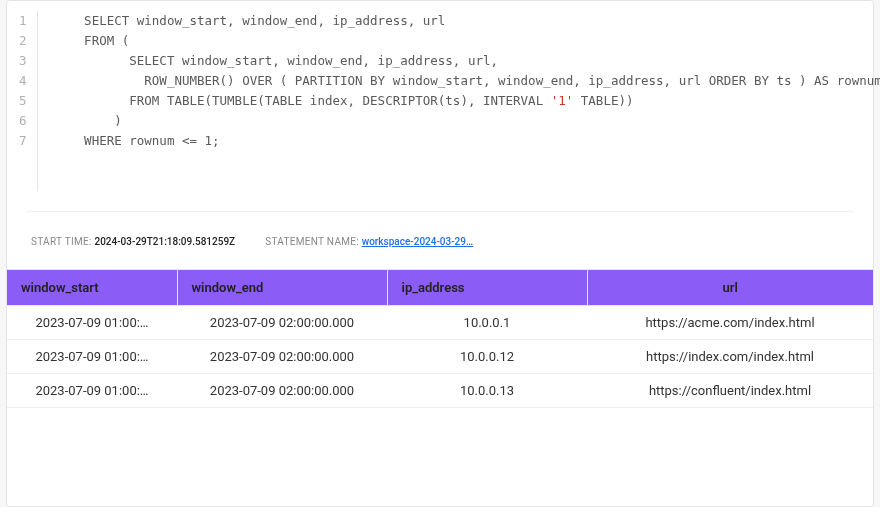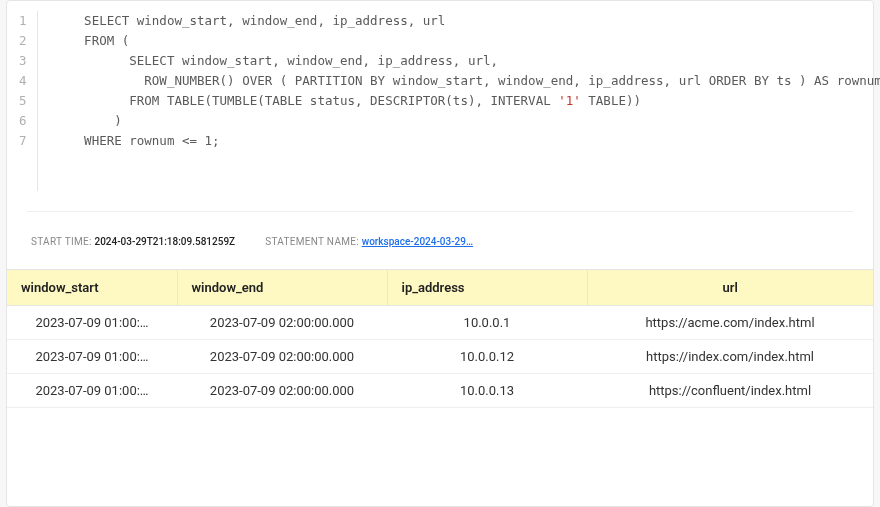--- a/index.html
+++ b/index.html
@@ -70,21 +70,21 @@
   }
   thead th {
     text-align: left;
     font-weight: 600;
     color: #222;
     font-size: 13px;
     padding: 10px 14px;
     border-top: 1px solid #e5e5e5;
     border-bottom: 1px solid #e5e5e5;
     border-right: 1px solid #e5e5e5;
-    background: #fef9c3;
+    background: #8b5cf6;
     white-space: nowrap;
     overflow: hidden;
     text-overflow: ellipsis;
   }
   thead th:last-child { border-right: none; text-align: center; }
   tbody td {
     padding: 9px 14px;
     border-bottom: 1px solid #eee;
     font-size: 13px;
     color: #333;
@@ -111,21 +111,21 @@
       <div>4</div>
       <div>5</div>
       <div>6</div>
       <div>7</div>
     </div>
     <div class="code-body">
 <pre>    SELECT window_start, window_end, ip_address, url</pre>
 <pre>    FROM (</pre>
 <pre>          SELECT window_start, window_end, ip_address, url,</pre>
 <pre>            ROW_NUMBER() OVER ( PARTITION BY window_start, window_end, ip_address, url ORDER BY ts ) AS rownum</pre>
-<pre><span>          FROM TABLE(TUMBLE(TABLE status, DESCRIPTOR(ts), INTERVAL </span><span class="string-lit">'1'</span><span> TABLE))</span></pre>
+<pre><span>          FROM TABLE(TUMBLE(TABLE index, DESCRIPTOR(ts), INTERVAL </span><span class="string-lit">'1'</span><span> TABLE))</span></pre>
 <pre>        )</pre>
 <pre>    WHERE rownum &lt;= 1;</pre>
 <pre> </pre>
 <pre> </pre>
     </div>
   </div>
 
   <div class="divider"></div>
 
   <div class="status-bar">

